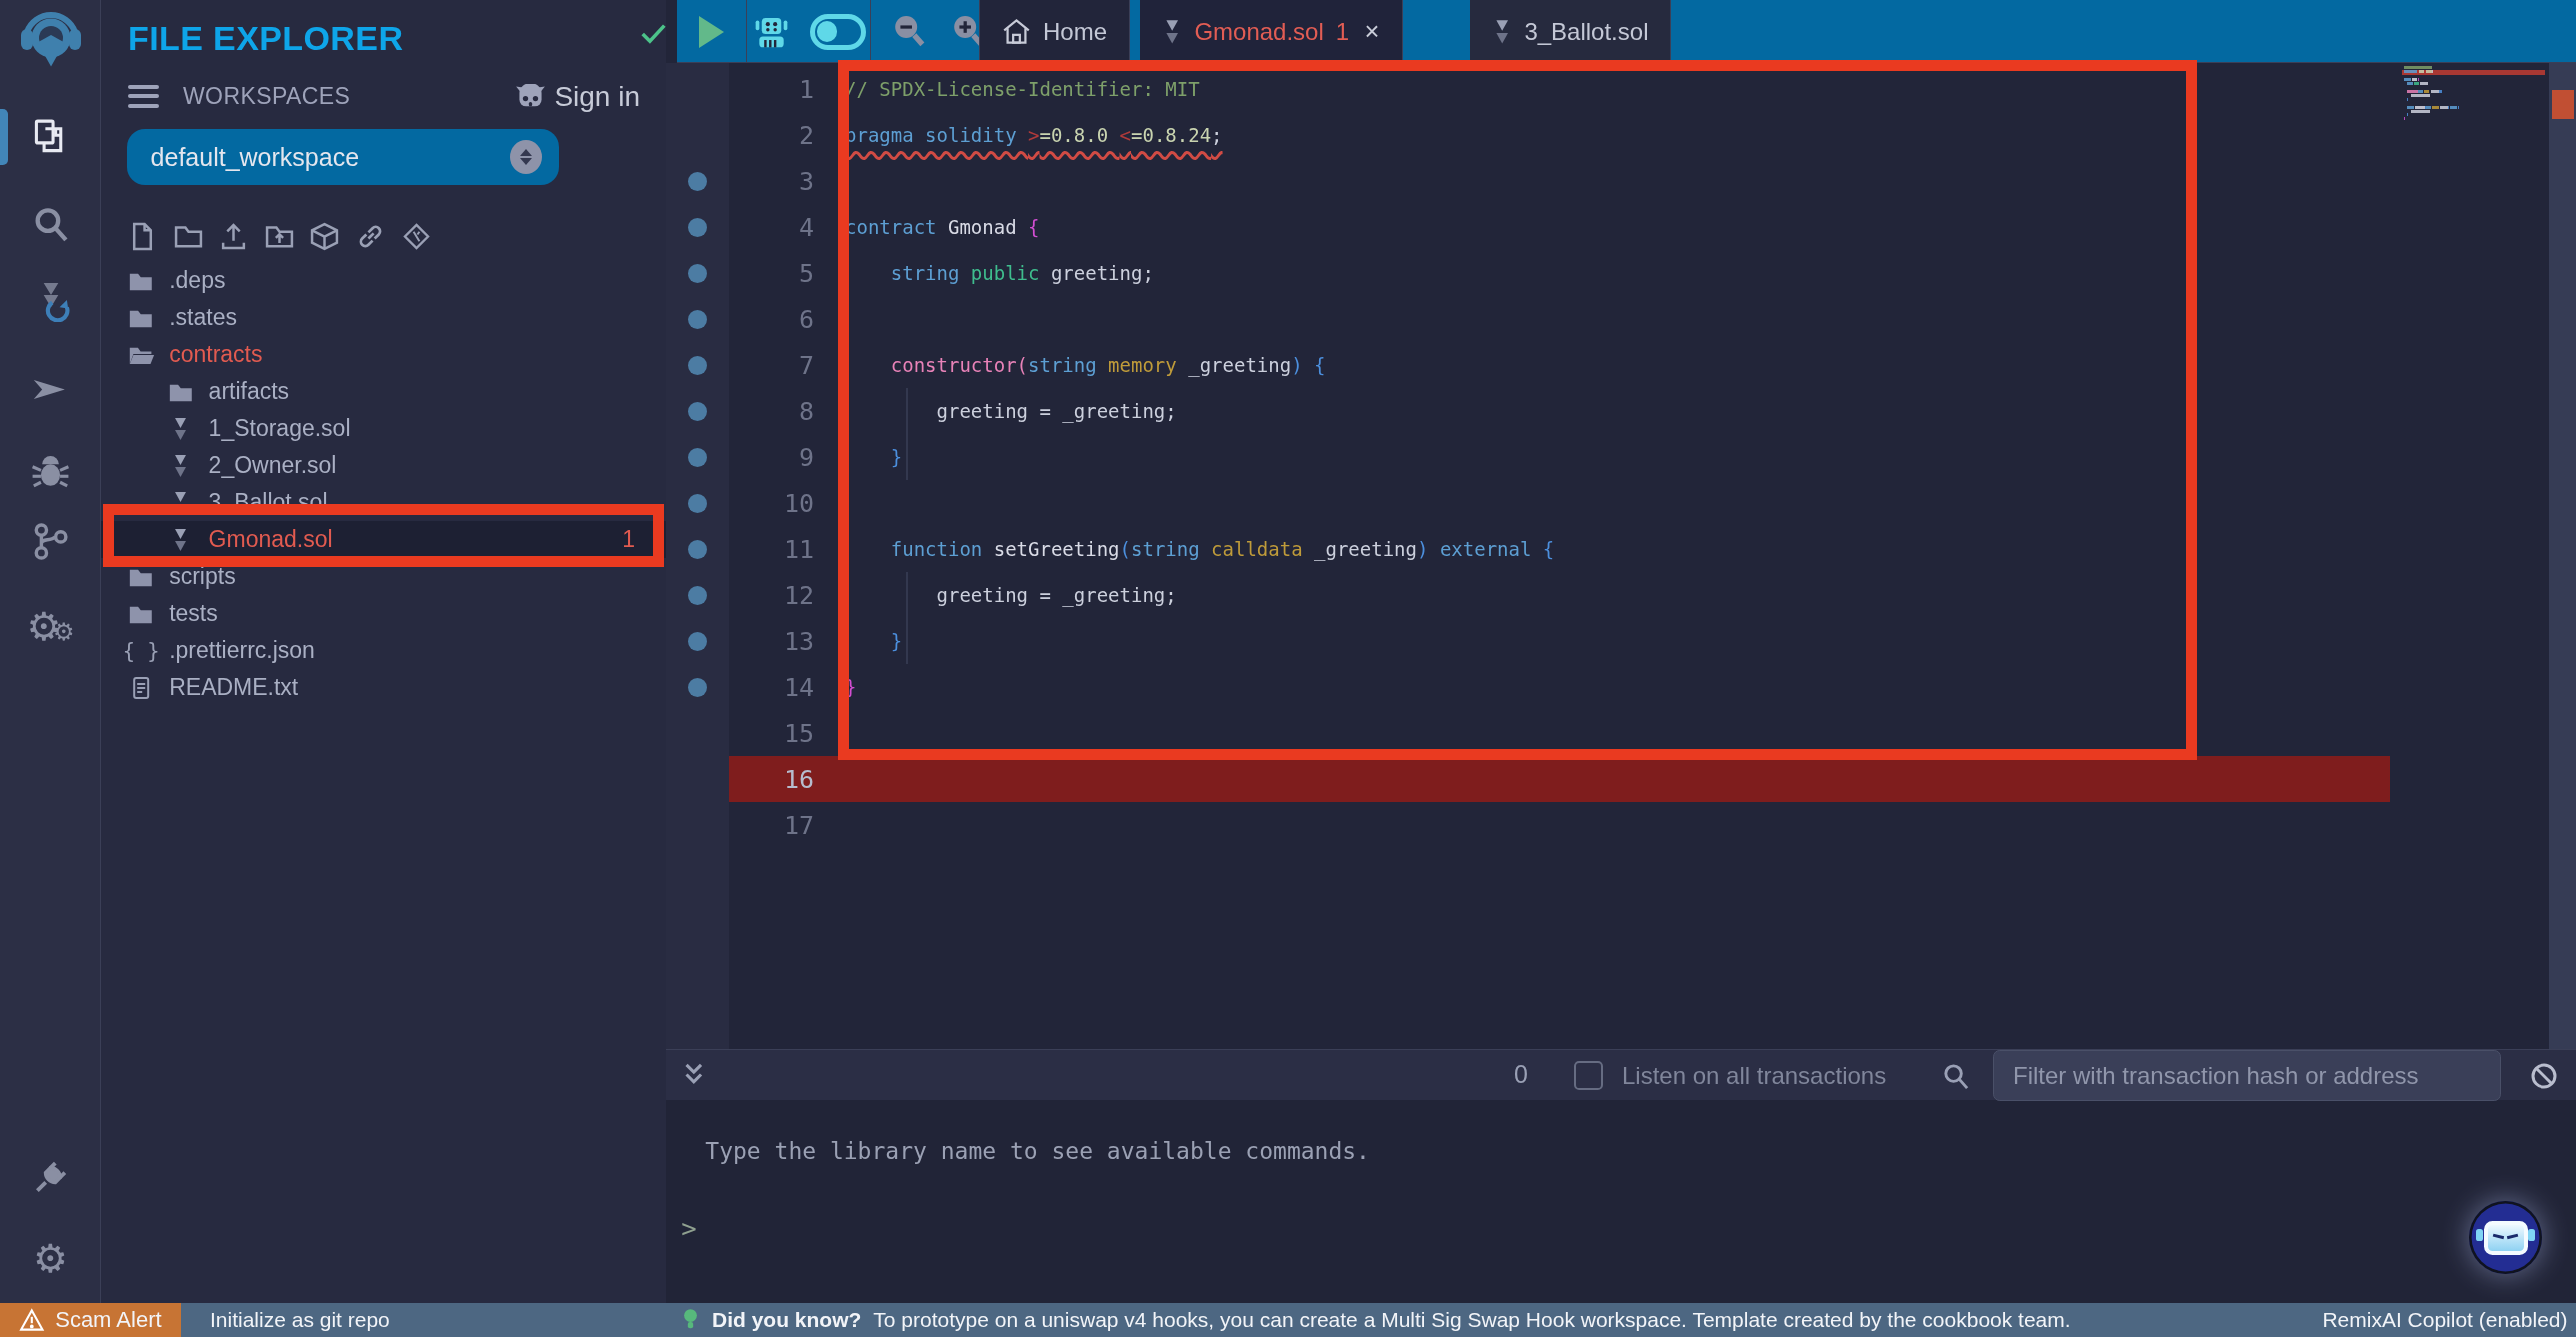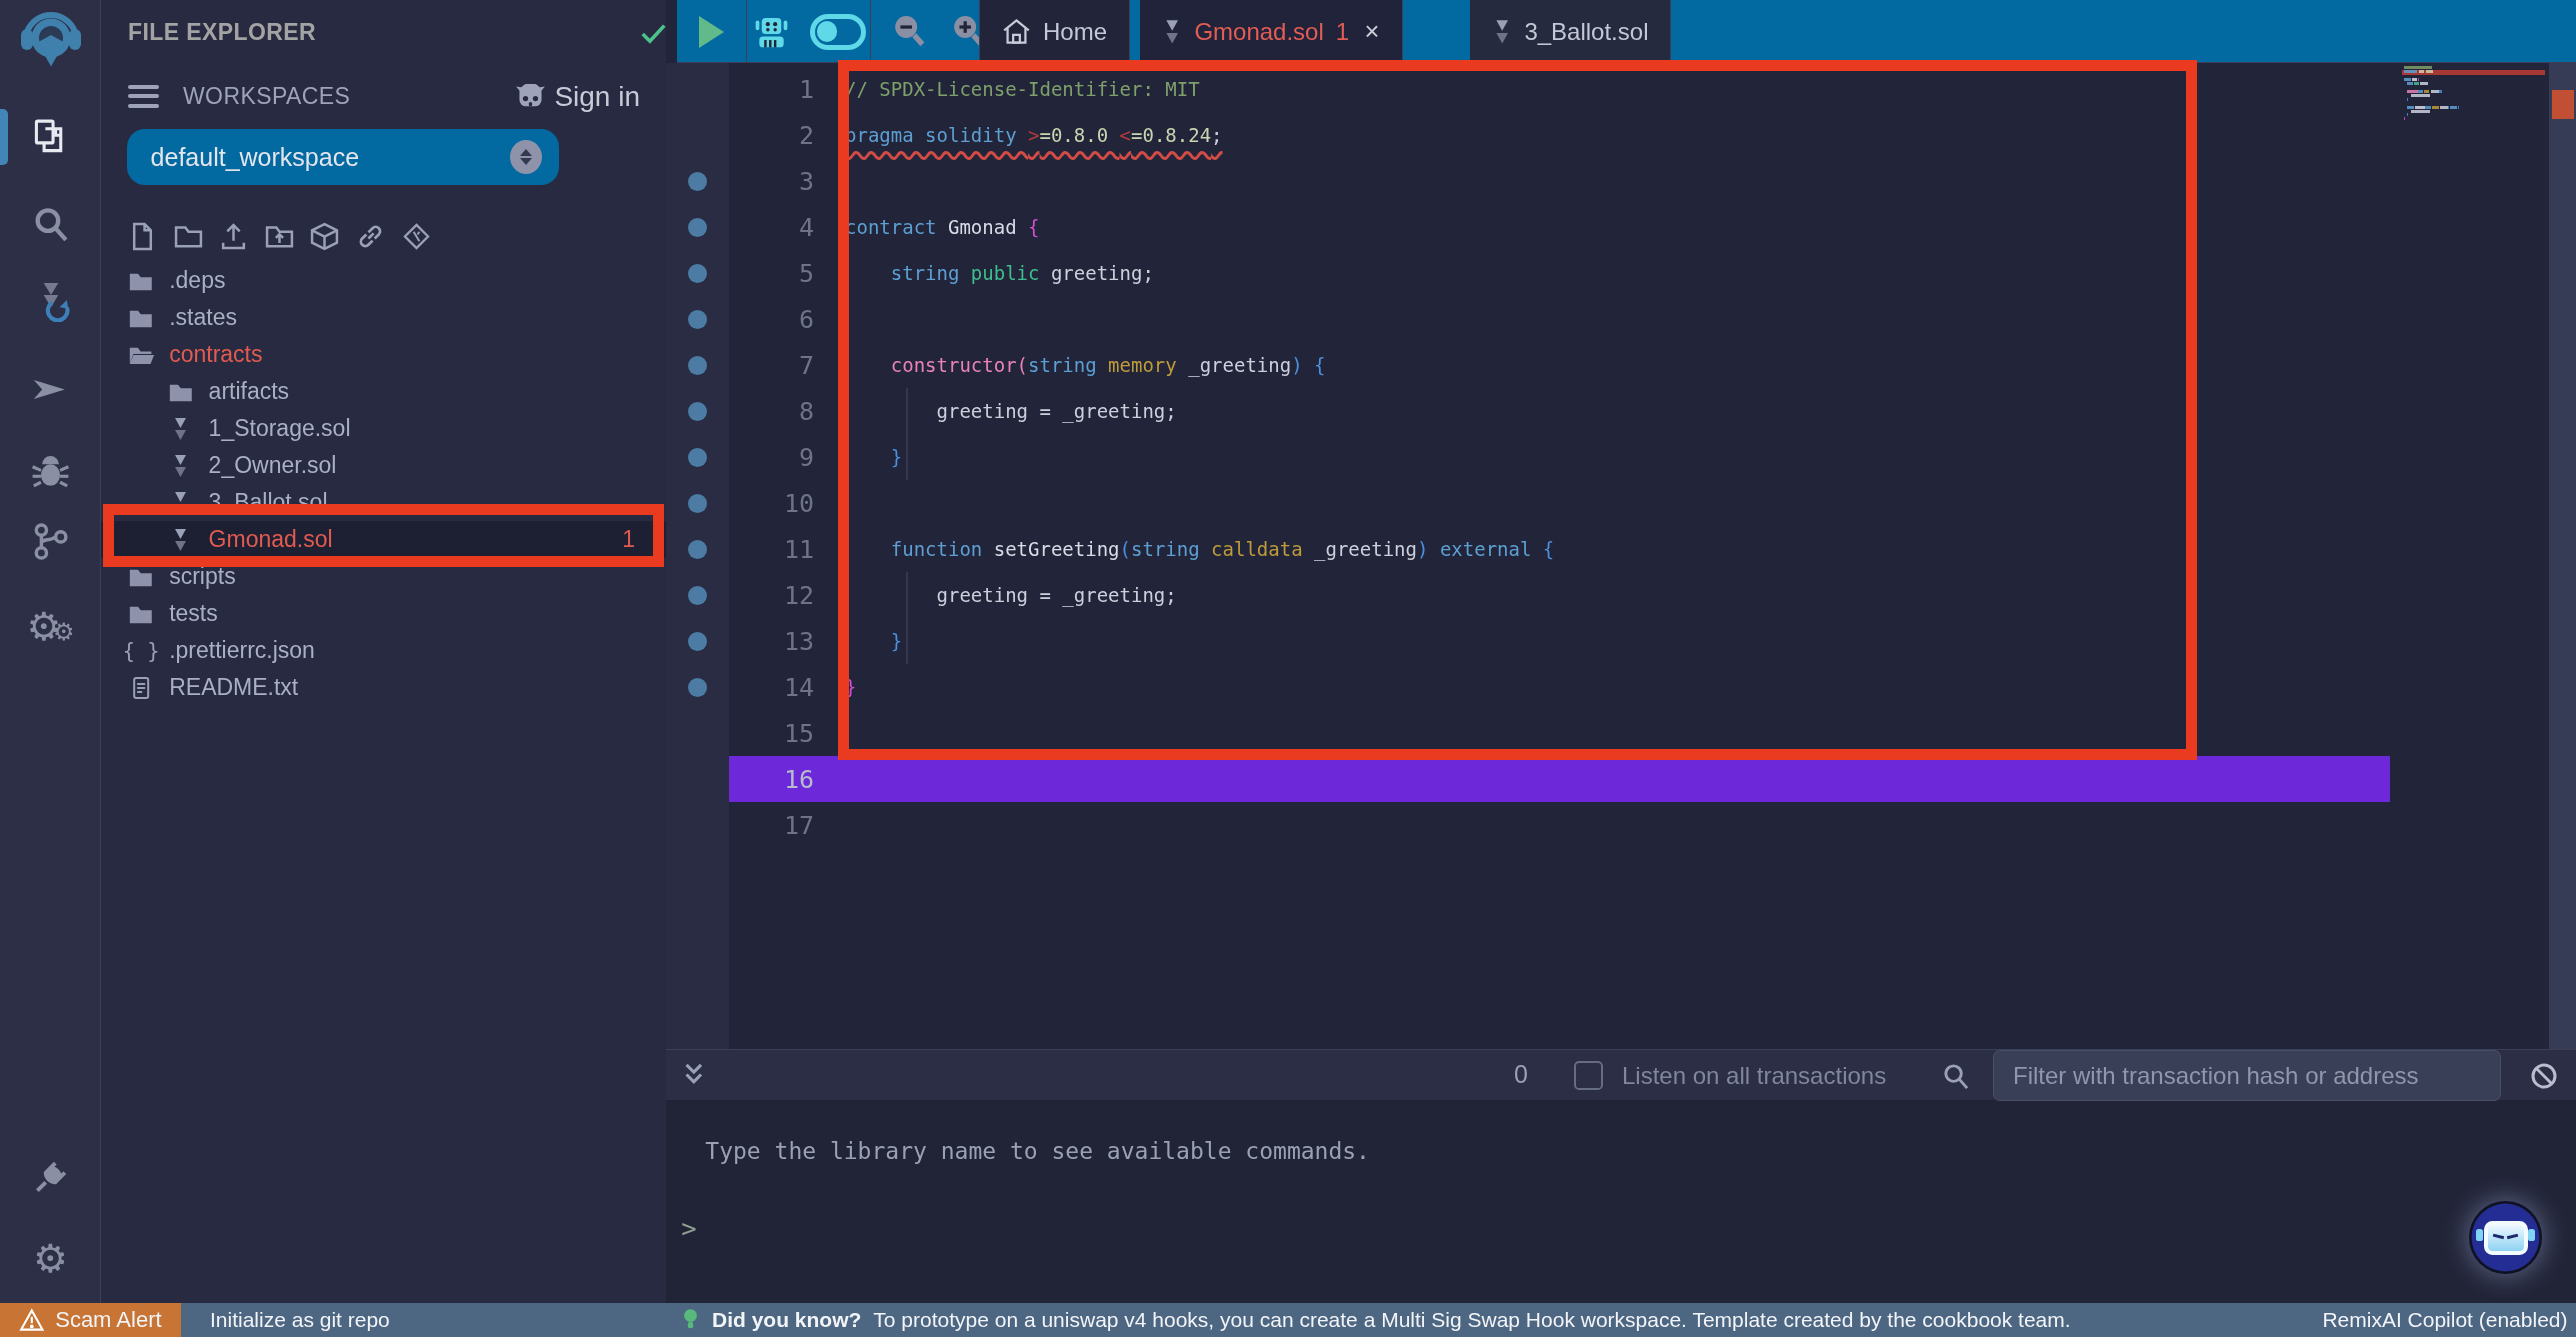--- a/index.html
+++ b/index.html
@@ -10,21 +10,21 @@
     -webkit-font-smoothing:antialiased;
   }
   
   .rail { position:absolute; left:0; top:0; width:101px; height:1303px; background:#2c2f45; border-right:1.7px solid #3b3f57; }
   .rail-item { position:absolute; left:0; width:101px; height:61px; display:flex; align-items:center; justify-content:center; color:#8a8fa3; }
   .rail-item svg { display:block; }
   .rail-item.glyph { font-size:39px; }
   .active-bar { position:absolute; left:0; top:109px; width:7.7px; height:56px; background:#4286b8; border-radius:0 5.1px 5.1px 0; }
   
   .panel { position:absolute; left:101px; top:0; width:566px; height:1303px; background:#272a40; border-right:1.7px solid #3b3f57; }
-  .panel-title { position:absolute; left:27px; top:19px; font-size:23px; font-weight:700; letter-spacing:0.4px; color:#a3a3a3; }
+  .panel-title { position:absolute; left:27px; top:19px; font-size:34px; font-weight:700; letter-spacing:0.4px; color:#0ea5e9; }
   .panel-check { position:absolute; left:538px; top:22px; }
   .panel-chevron { position:absolute; left:607px; top:20.4px; font-size:25.6px; color:#9aa0b5; }
   .ws-row { position:absolute; left:0; top:78px; width:566px; height:41px; }
   .hamburger { position:absolute; left:27px; top:6.8px; width:31px; }
   .hamburger span { display:block; height:4.3px; margin-bottom:5.1px; background:#9ea3ba; border-radius:2.6px; }
   .ws-label { position:absolute; left:82px; top:5.1px; font-size:23px; color:#9ea3ba; letter-spacing:0.4px; }
   .signin { position:absolute; right:27px; top:3.4px; display:flex; align-items:center; gap:8.5px; color:#c7cbd8; font-size:28px;text-align:center; }
   .ws-select { position:absolute; left:25.6px; top:129px; width:432px; height:56px; background:#0369a1; border-radius:18px; display:flex; align-items:center; }
   .ws-select-text { margin-left:24px; font-size:25px; color:#e4e6ee; }
   .stepper { position:absolute; right:17px; top:11px; width:32px; height:34px; background:#8e93a9; border-radius:50%; display:flex; flex-direction:column; align-items:center; justify-content:center; gap:1.7px; }
@@ -56,21 +56,21 @@
   .tab-ballot { left:793px; background:#262a3e; }
   .tab-close { font-size:25.6px; color:#c9cdd9; margin-left:3.4px; }
   
   .editor { position:absolute; left:0; top:63px; width:1910px; height:986px; background:#222539; overflow:hidden; }
   .dotstrip { position:absolute; left:0; top:0; width:63px; height:986px; background:#292c42; }
   #code-rows { position:absolute; left:0; top:3.4px; width:1910px; }
   .crow { display:flex; height:46px; align-items:center; }
   .dotcol { width:63px; flex:none; display:flex; align-items:center; justify-content:center; }
   .gdot { width:19px; height:19px; border-radius:50%; background:#4c7ca3; }
   .rest { position:relative; width:1661px; height:46px; display:flex; align-items:center; flex:none; }
-  .crow.active .rest { background:#6d28d9; }
+  .crow.active .rest { background:#7f1d1d; }
   .ln { width:85px; flex:none; text-align:right; font-family:"DejaVu Sans Mono", monospace; font-size:25px; color:#6e7389; }
   .crow.active .ln { color:#b6bccd; }
   .ctext { margin-left:31px; font-family:"DejaVu Sans Mono", monospace; font-size:19px; white-space:pre; }
   .crow.guide .rest::before { content:""; position:absolute; left:177px; top:0; bottom:0; width:1.7px; background:#33384f; }
   .squig { text-decoration-line:underline; text-decoration-style:wavy; text-decoration-color:#d24b44; text-decoration-thickness:2.6px; text-underline-offset:8.5px; text-decoration-skip-ink:none; }
   .tok-cm{color:#7ea06a} .tok-kw{color:#5d9fd3} .tok-op{color:#b03a3a}
   .tok-num{color:#c9d4b0} .tok-pl{color:#ccd0dd} .tok-mag{color:#d24ed2}
   .tok-blu{color:#4c8fdd} .tok-pink{color:#e882b8} .tok-gold{color:#bf9b3a}
   .tok-grn{color:#3fbd8e} .tok-wht{color:#d9dbe6}
   .minimap { position:absolute; left:1736px; top:0; width:147px; height:986px; }

